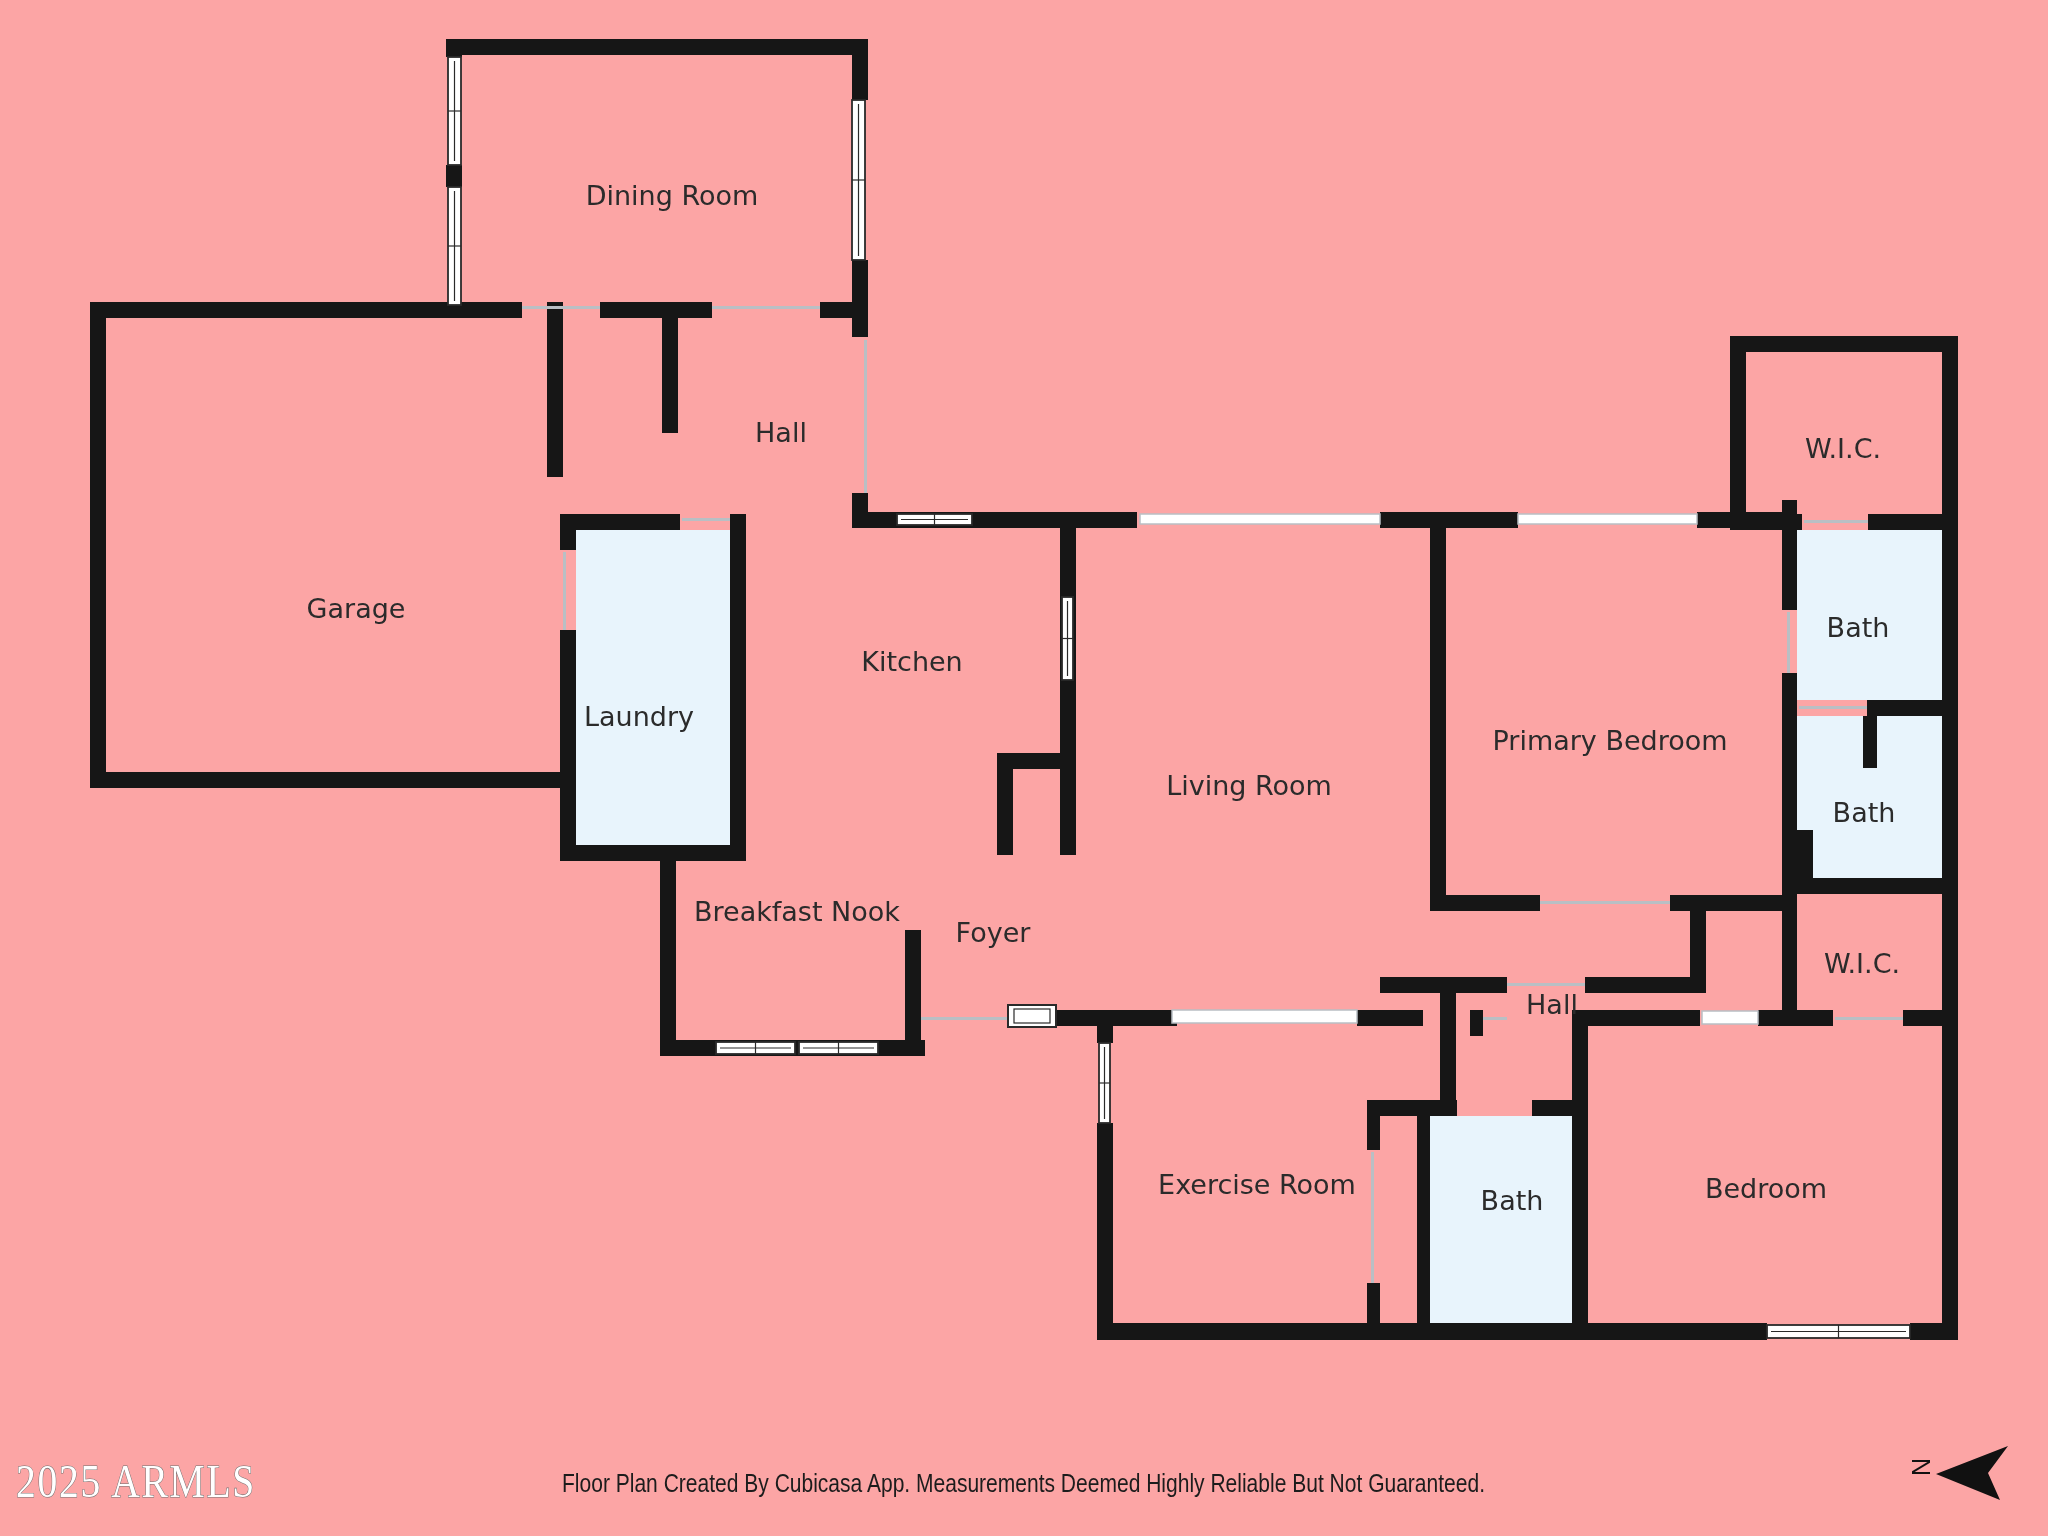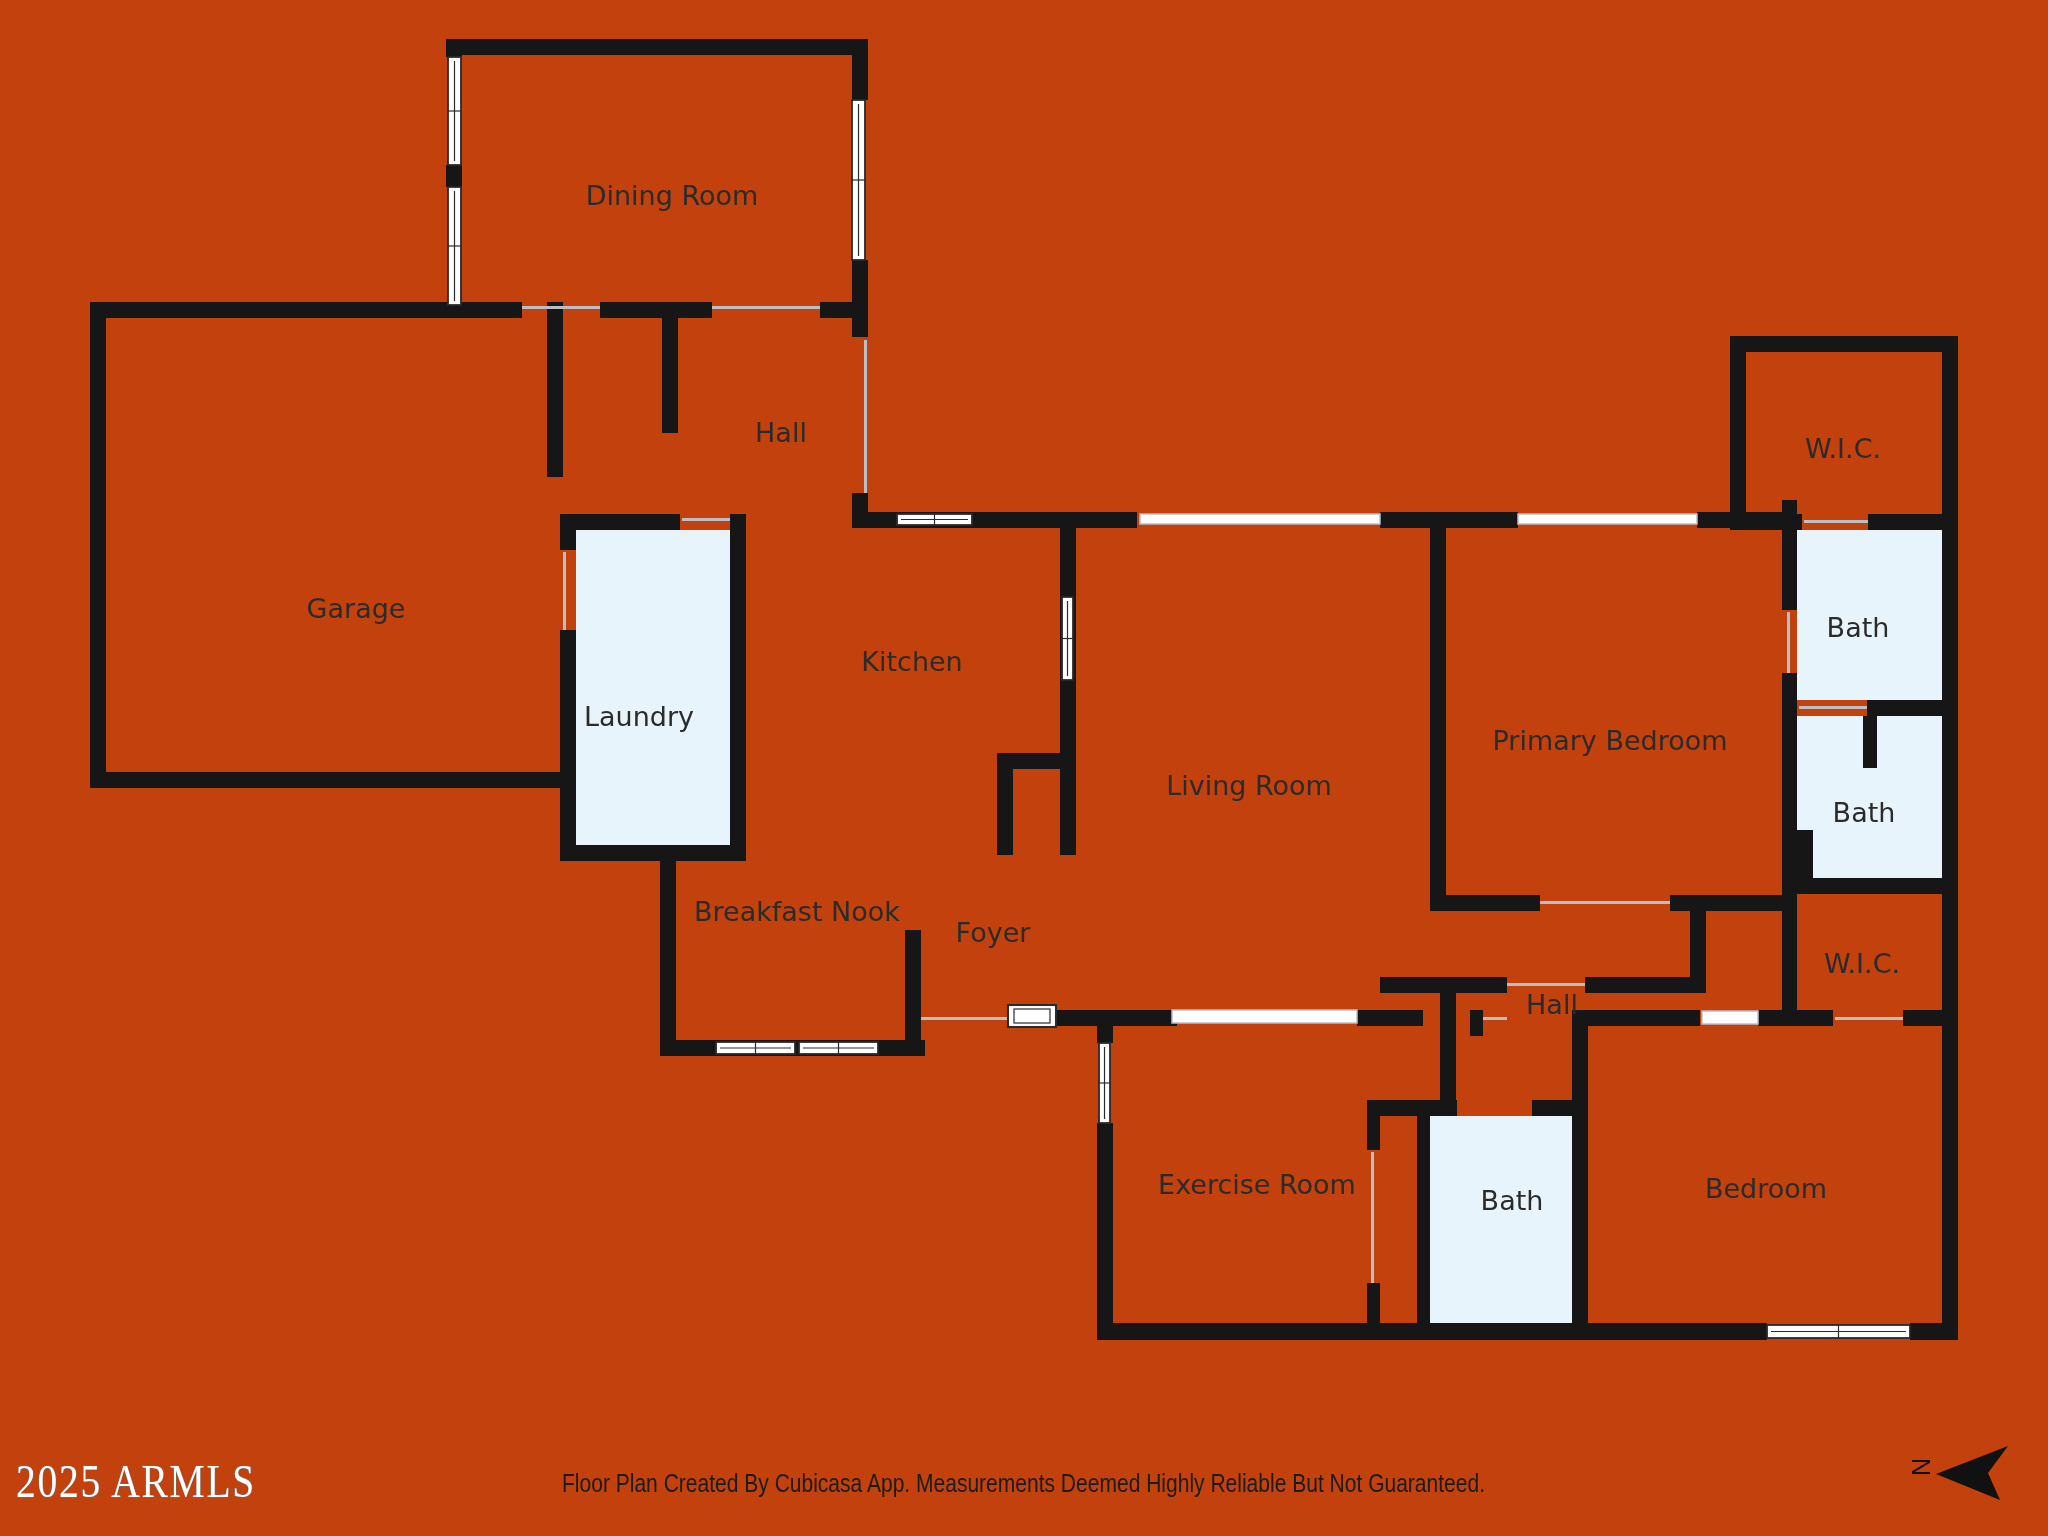--- a/index.html
+++ b/index.html
@@ -1,16 +1,16 @@
 <!DOCTYPE html>
 <html><head>
 <meta charset="utf-8">
 <style>
   html,body{margin:0;padding:0;background:#ffffff;}
-  .stage{position:relative;width:2048px;height:1536px;background:#c2410c;overflow:hidden;
+  .stage{position:relative;width:2048px;height:1536px;background:#fca5a5;overflow:hidden;
          font-family:"DejaVu Sans","Liberation Sans",sans-serif;}
   svg text{user-select:none;}
   .footer-text{fill:#1c1c1c;}
   .watermark-text{fill:#ffffff;stroke:#6f6f6f;stroke-width:1.1px;paint-order:stroke;letter-spacing:2px;}
 </style>
 </head>
 <body>
 
 <div class="stage">
   <svg id="plan-svg" width="2048" height="1536" viewBox="0 0 2048 1536" xmlns="http://www.w3.org/2000/svg">

